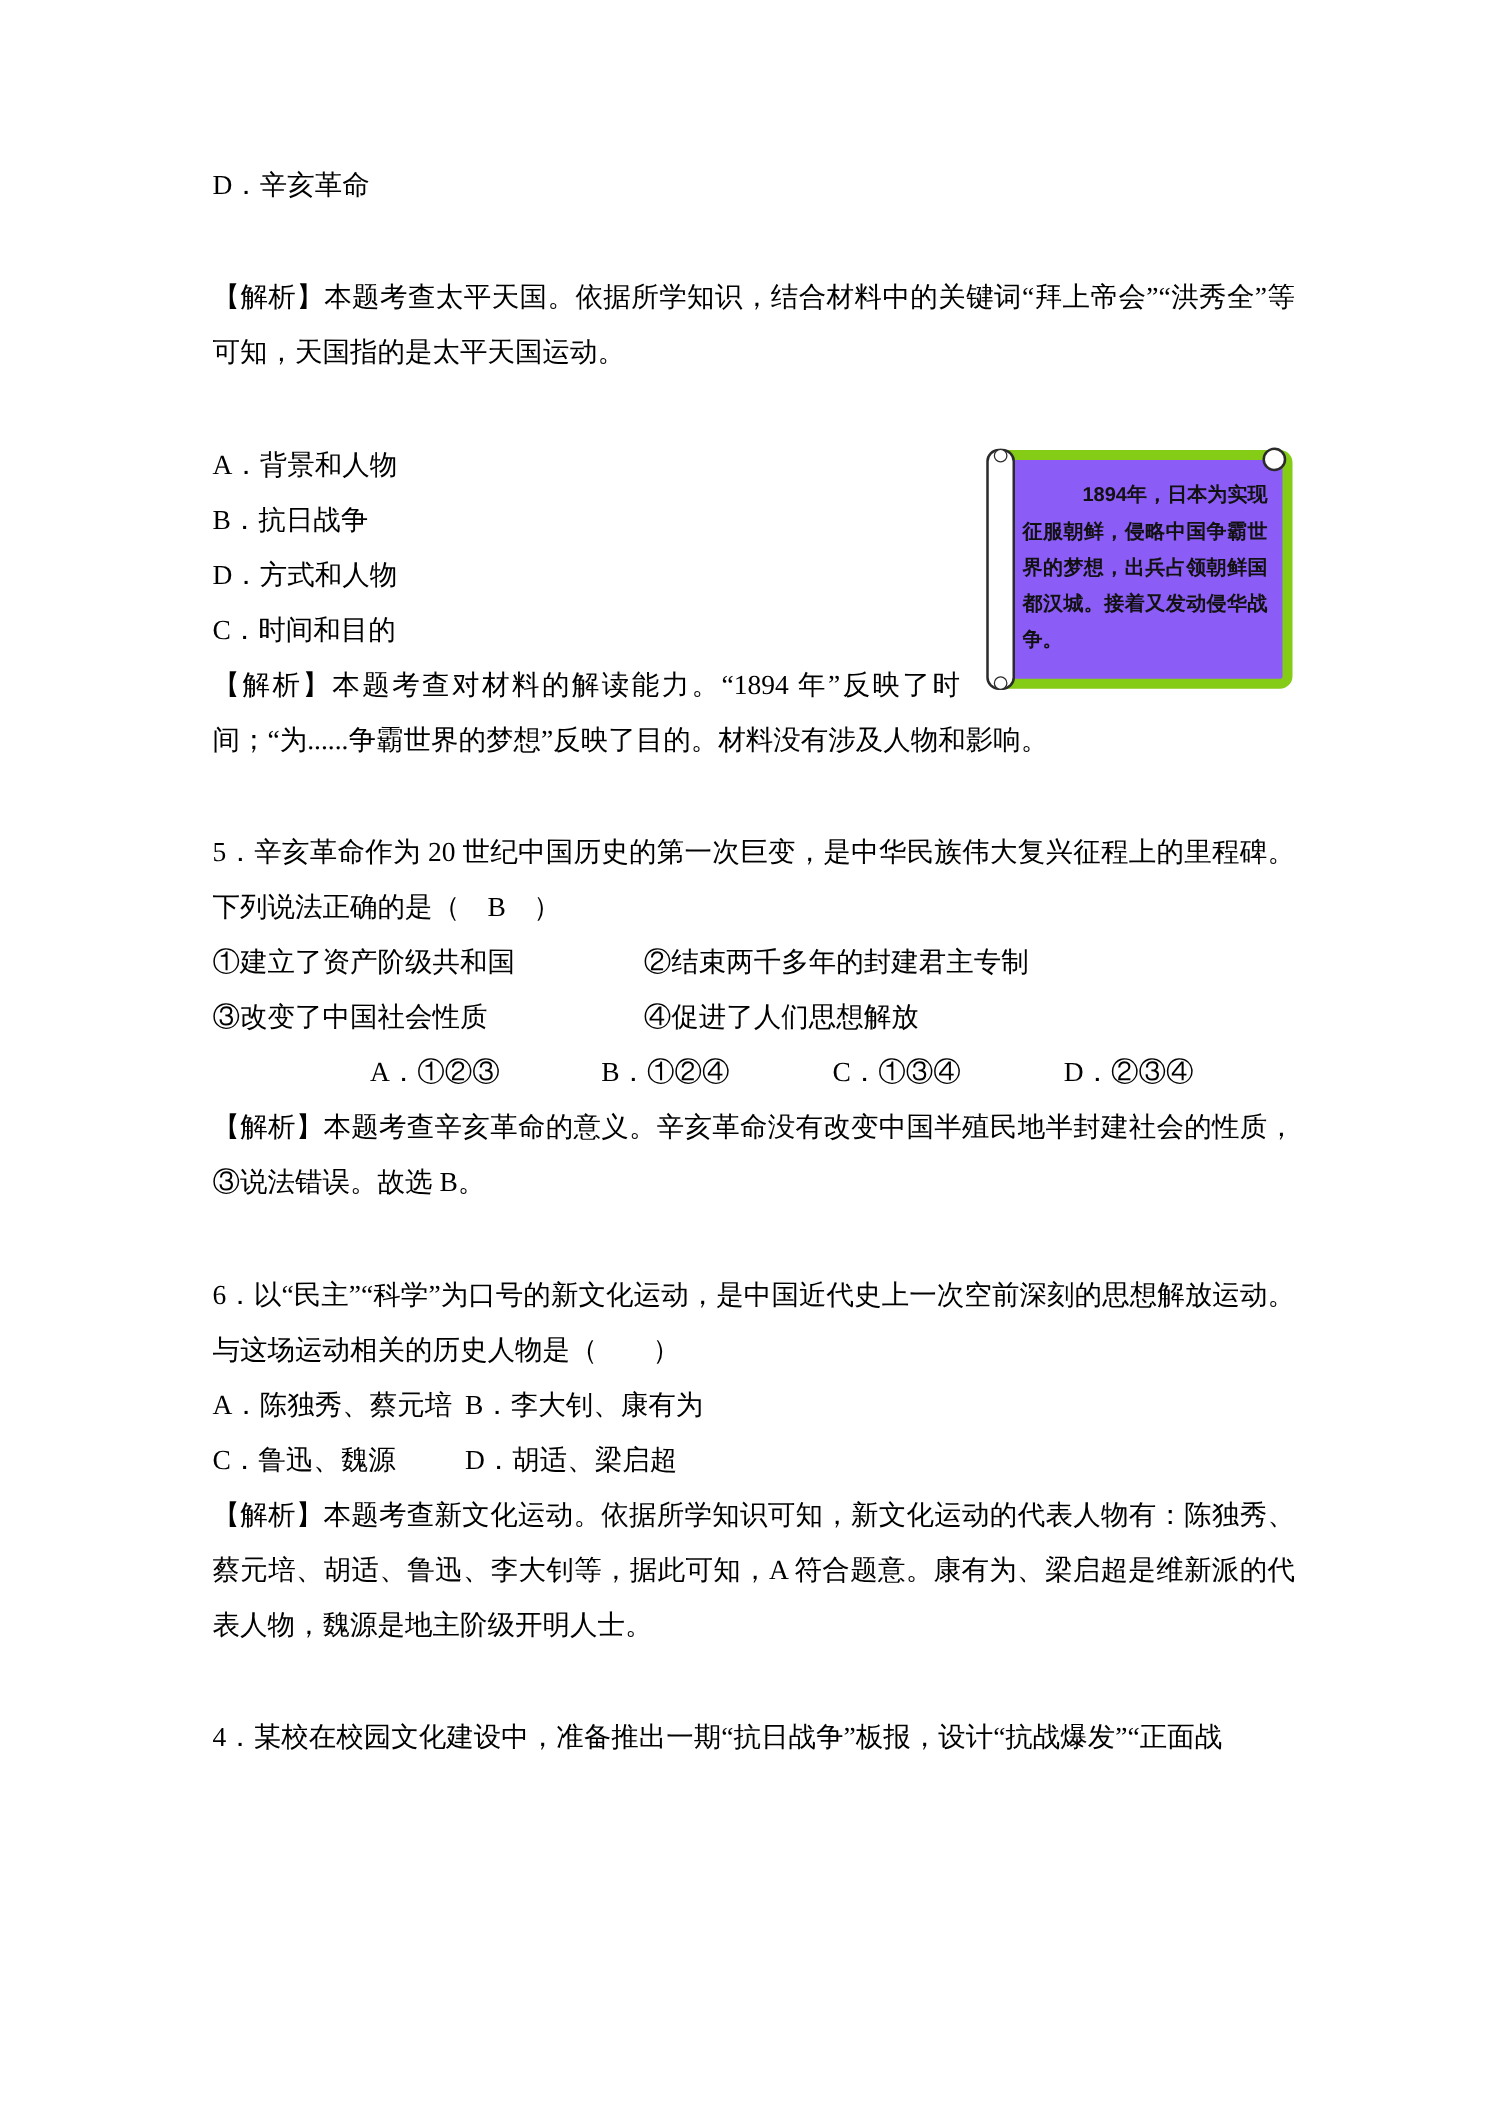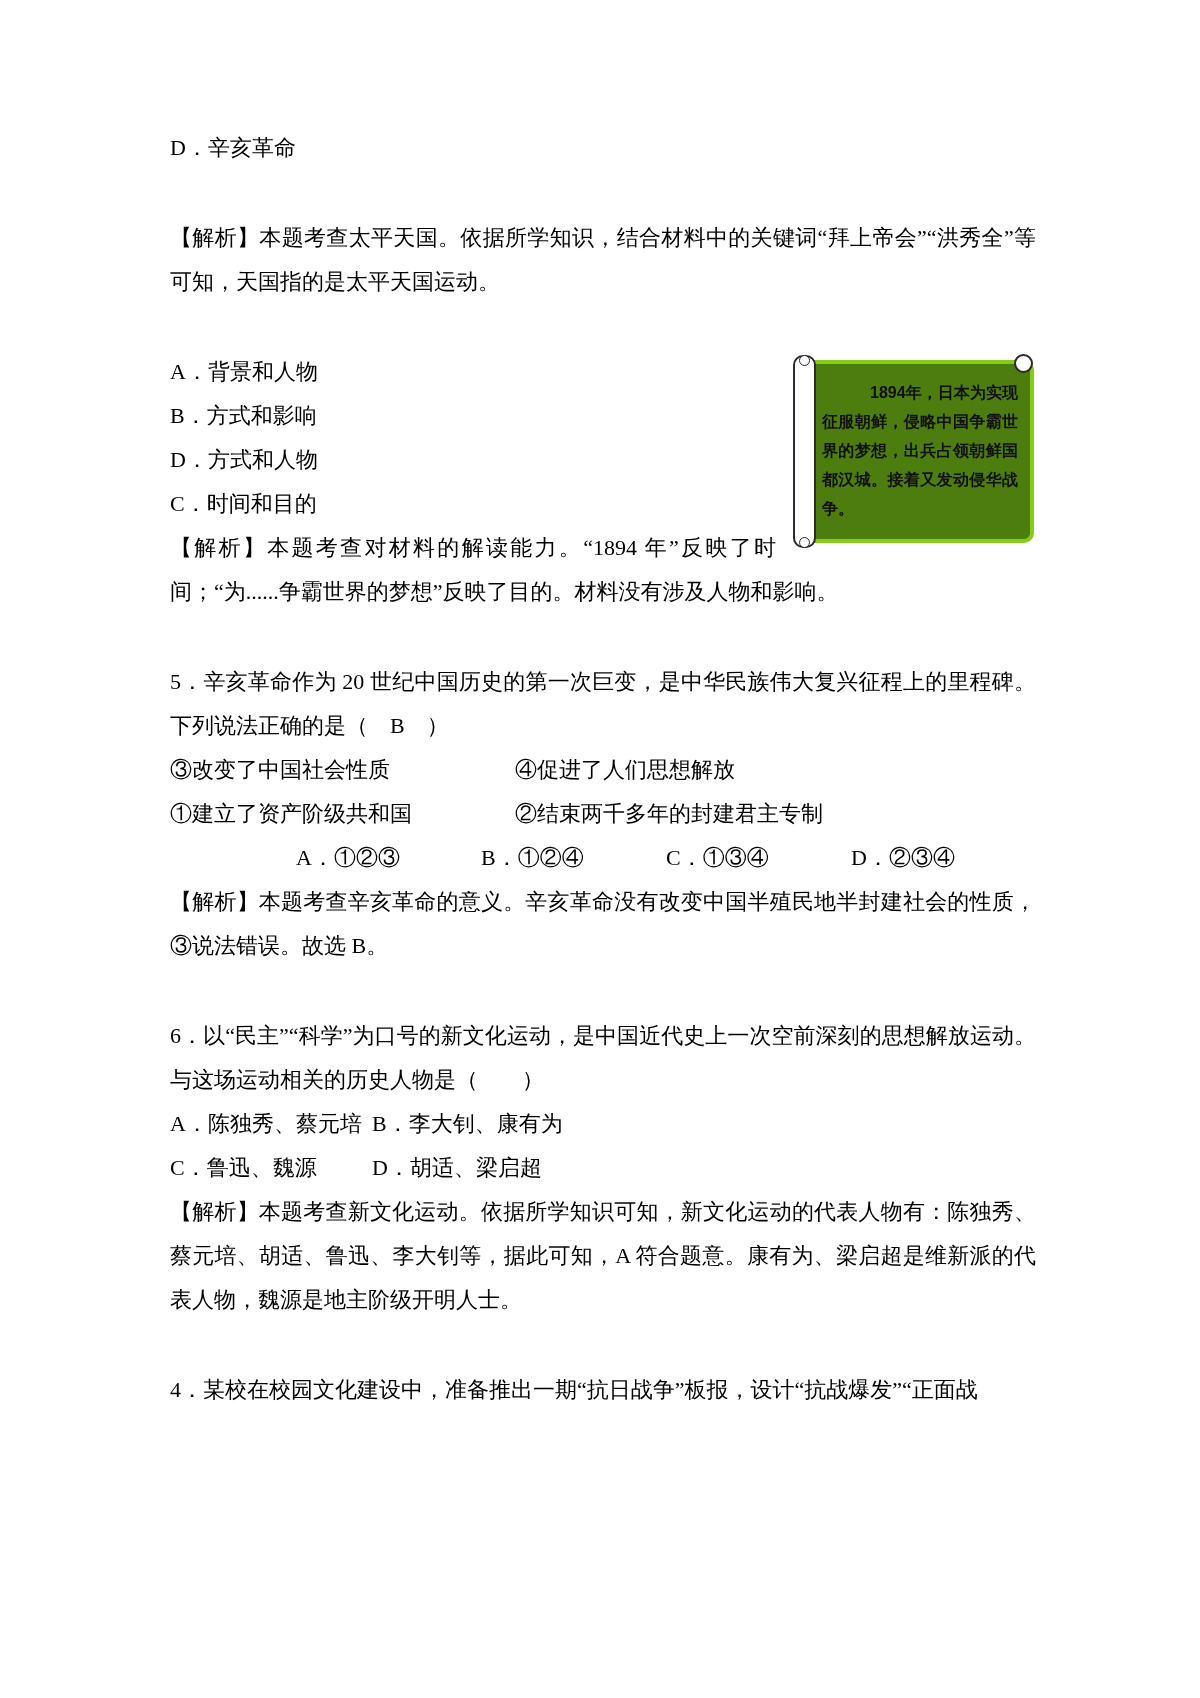--- a/index.html
+++ b/index.html
@@ -33,24 +33,24 @@
   .optrow4 { display:flex;justify-content:flex-end; }
   .optrow4 span { width:185px; flex:0 0 185px; }
   .optrow4 span:last-child { flex:0 0 auto; }
 
   
   .scroll {
     float:right;
     position:relative;
     width:196px;
     margin:10px 2px 10px 26px;
-    border:4px solid #84cc16;
+    border:8px solid #84cc16;
     border-radius:4px 10px 10px 6px;
     padding:14px 12px 16px 16px;
-    background:#4d7c0f;
+    background:#8b5cf6;
   }
   .scroll-roll {
     position:absolute;
     left:-13px; top:-9px; bottom:-9px;
     width:19px;
     border:2px solid #2b2b2b;
     border-radius:10px;
     background:#fff;
   }
   .scroll-roll:before, .scroll-roll:after {
@@ -98,35 +98,35 @@
     <div class="block">D．辛亥革命</div>
     <div class="block qgap">【解析】本题考查太平天国。依据所学知识，结合材料中的关键词“拜上帝会”“洪秀全”等可知，天国指的是太平天国运动。</div>
 
     <div class="block qgap">
       <div class="scroll">
         <div class="scroll-roll"></div>
         <div class="scroll-corner"></div>
         <div class="scroll-text">1894年，日本为实现征服朝鲜，侵略中国争霸世界的梦想，出兵占领朝鲜国都汉城。接着又发动侵华战争。</div>
       </div>
       <div class="line">A．背景和人物</div>
-      <div class="line">B．方式和影响</div>
+      <div class="line">B．抗日战争</div>
       <div class="line">D．方式和人物</div>
       <div class="line">C．时间和目的</div>
       <div class="line">【解析】本题考查对材料的解读能力。“1894 年”反映了时间；“为......争霸世界的梦想”反映了目的。材料没有涉及人物和影响。</div>
     </div>
 
     <div class="block qgap">
       <div class="line">5．辛亥革命作为 20 世纪中国历史的第一次巨变，是中华民族伟大复兴征程上的里程碑。下列说法正确的是（　B　）</div>
       <div class="row">
+        <span class="c1-340">①建立了资产阶级共和国</span>
+        <span>②结束两千多年的封建君主专制</span>
+      </div>
+      <div class="row">
         <span class="c1-340">③改变了中国社会性质</span>
         <span>④促进了人们思想解放</span>
-      </div>
-      <div class="row">
-        <span class="c1-340">①建立了资产阶级共和国</span>
-        <span>②结束两千多年的封建君主专制</span>
       </div>
       <div class="optrow4">
         <span>A．①②③</span>
         <span>B．①②④</span>
         <span>C．①③④</span>
         <span>D．②③④</span>
       </div>
       <div class="line">【解析】本题考查辛亥革命的意义。辛亥革命没有改变中国半殖民地半封建社会的性质，③说法错误。故选 B。</div>
     </div>
 

